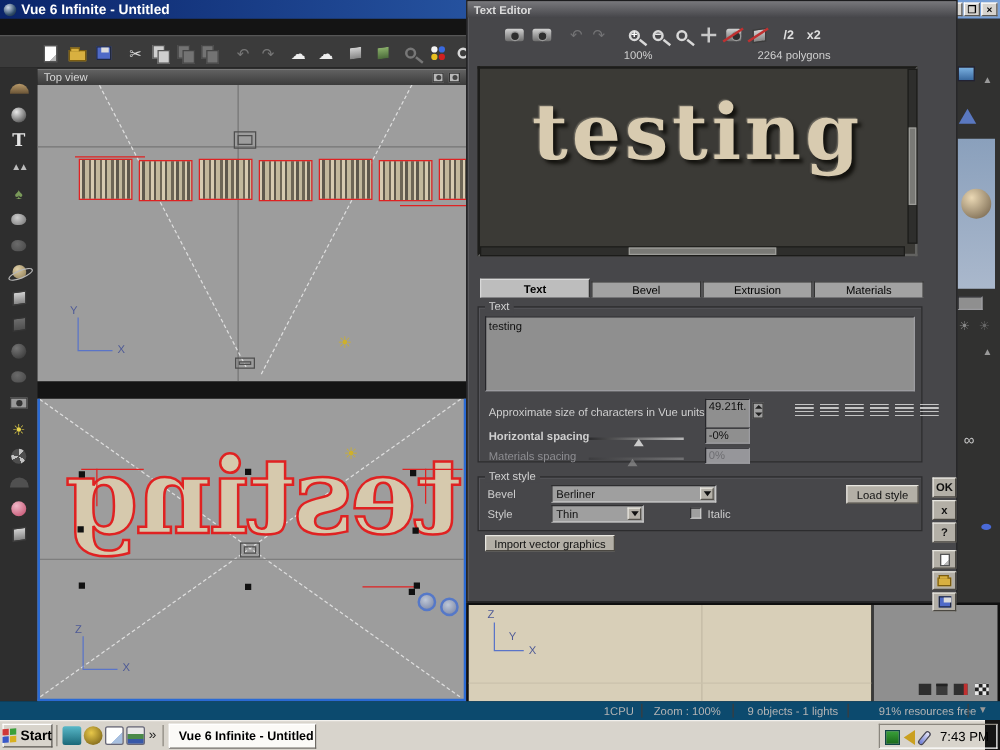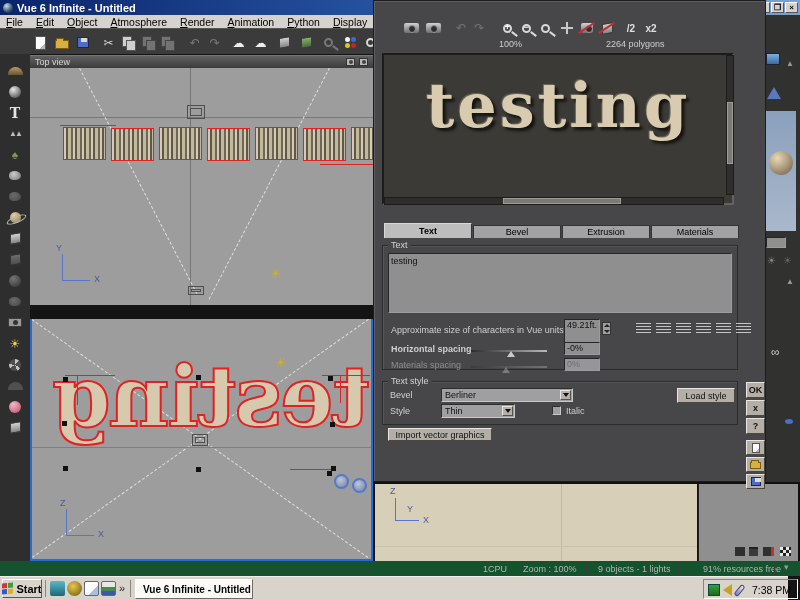--- a/index.html
+++ b/index.html
@@ -91,21 +91,21 @@
 .sld{position:absolute;height:2px;background:linear-gradient(90deg,#2c2c2e,#b8b8b8)}
 .thumb{position:absolute;width:0;height:0;border-left:4px solid transparent;border-right:4px solid transparent;border-bottom:6px solid #cacaca}
 .spin{position:absolute;width:9px;height:13px;background:#9f9f9f;border:1px solid #333;display:flex;flex-direction:column;align-items:center;justify-content:space-around}
 .spin i{width:0;height:0;border-left:3px solid transparent;border-right:3px solid transparent}
 .spin .u{border-bottom:3px solid #222}.spin .d{border-top:3px solid #222}
 .al{position:absolute;width:15px;height:11px;background:repeating-linear-gradient(#c4c4c4 0 1px,transparent 1px 3px)}
 .chk{position:absolute;width:9px;height:9px;background:#9f9f9f;border:1px solid;border-color:#2e2e30 #c8c8c8 #c8c8c8 #2e2e30}
 .scroll{position:absolute;background:#2e2e2c;border:1px solid #1c1c1a}
 .sthumb{position:absolute;background:#7a7a76;border:1px solid #9c9c98}
 
-.statusbar{background:#14532d;color:#b4b4b4;font-size:9px}
+.statusbar{background:#0c4a6e;color:#b4b4b4;font-size:9px}
 .statusbar span{position:absolute;top:3px;white-space:nowrap}
 .ssep{position:absolute;top:2px;width:1px;height:11px;background:#3c3c3c}
 .taskbar{background:#d8d4cc;border-top:1px solid #f2f0ec;font-size:11px}
 .bevout{background:#d8d4cc;border:1px solid;border-color:#fff #5a5752 #5a5752 #fff}
 .bevin{border:1px solid;border-color:#8a867e #fff #fff #8a867e}
 .winflag{display:inline-grid;grid-template-columns:5px 5px;grid-template-rows:5px 5px;gap:1px;transform:skewY(-4deg);margin-right:3px}
 .winflag i{display:block}
 .qli{position:absolute;top:4px;width:15px;height:15px;border-radius:2px}
 .trayico{position:absolute;top:4px;width:12px;height:12px}
 </style>
@@ -117,31 +117,20 @@
   <div class="abs titlebar" style="left:0;top:0;width:800px;height:15px">
     <span class="appico"></span>
     <span>Vue 6 Infinite - Untitled</span>
   </div>
   <div class="abs winbtn" style="left:757px;top:2px">
       <span style="margin-top:5px">_</span>
     </div>
   <div class="abs winbtn" style="left:771px;top:2px">❐</div>
   <div class="abs winbtn" style="left:785px;top:2px">×</div>
 
-  <div class="abs menubar" style="left:0;top:15px;width:373px;height:13px">
-    <span>File</span>
-    <span>Edit</span>
-    <span>Object</span>
-    <span>Atmosphere</span>
-    <span>Render</span>
-    <span>Animation</span>
-    <span>Python</span>
-    <span>Display</span>
-    <span>Help</span>
-  </div>
 
   <div class="abs toolbar" style="left:0;top:28px;width:373px;height:26px">
     <span class="tbi" style="left:32px">
         <i class="i-page"></i>
       </span>
     <span class="tbi" style="left:53px">
         <i class="i-folder"></i>
       </span>
     <span class="tbi" style="left:74px">
         <i class="i-disk"></i>
@@ -299,20 +288,23 @@
     </div>
     <div class="abs field" style="left:3px;top:222px;width:20px;height:11px"></div>
     <span class="abs g-sun" style="left:4px;top:240px;color:#888;font-size:10px"></span>
     <span class="abs g-sun" style="left:20px;top:240px;color:#666;font-size:10px"></span>
     <span class="abs g-up" style="left:23px;top:262px;color:#999;font-size:8px"></span>
     <span class="abs" style="left:8px;top:330px;color:#c8c8c8;font-size:12px">∞</span>
     <span class="abs" style="left:22px;top:404px;width:8px;height:5px;border-radius:50%;background:#4a6ad8"></span>
   </div>
 
   <div class="abs dlg" style="left:373px;top:0;width:393px;height:482px;z-index:5">
+    <div class="dlgtitle" style="width:100%;height:13px">
+      <span>Text Editor</span>
+    </div>
 
     <span class="dti" style="left:28px">
         <i class="i-cam"></i>
       </span>
     <span class="dti" style="left:50px">
         <i class="i-cam"></i>
       </span>
     <span class="dti g-undo dim" style="left:78px"></span>
     <span class="dti g-redo dim" style="left:96px"></span>
     <span class="dti" style="left:124px">
@@ -459,17 +451,17 @@
     <span class="abs g-chev" style="left:119px;top:5px;font-size:11px;color:#222"></span>
     <i class="abs" style="left:130px;top:3px;width:1px;height:17px;background:#8a867e"></i>
     <div class="abs" style="left:135px;top:2px;width:118px;height:20px;background:#fbfaf7;border:1px solid;border-color:#fff #6e6a64 #6e6a64 #fff;display:flex;align-items:center;padding:0 3px;font-size:10px;font-weight:bold;white-space:nowrap;overflow:hidden">
       <span class="appico" style="background:radial-gradient(circle at 35% 30%,#b8c8d8,#222)"></span>
       <span>Vue 6 Infinite - Untitled</span>
     </div>
     <div class="abs bevin" style="left:703px;top:2px;width:95px;height:20px">
       <span class="trayico" style="left:4px;background:linear-gradient(#3aa03a,#1a6a1a);border:1px solid #144"></span>
       <span class="trayico" style="left:19px;width:0;height:0;border-top:6px solid transparent;border-bottom:6px solid transparent;border-right:9px solid #caa020"></span>
       <span class="trayico" style="left:33px;width:5px;height:13px;background:linear-gradient(#e8e8f8,#6a7ad8);border:1px solid #445;border-radius:3px;transform:rotate(40deg)"></span>
-      <span class="abs" style="left:48px;top:4px;font-size:10.5px;color:#000">7:38 PM</span>
+      <span class="abs" style="left:48px;top:4px;font-size:10.5px;color:#000">7:43 PM</span>
     </div>
   </div>
 
 </div>
 
 </body></html>

